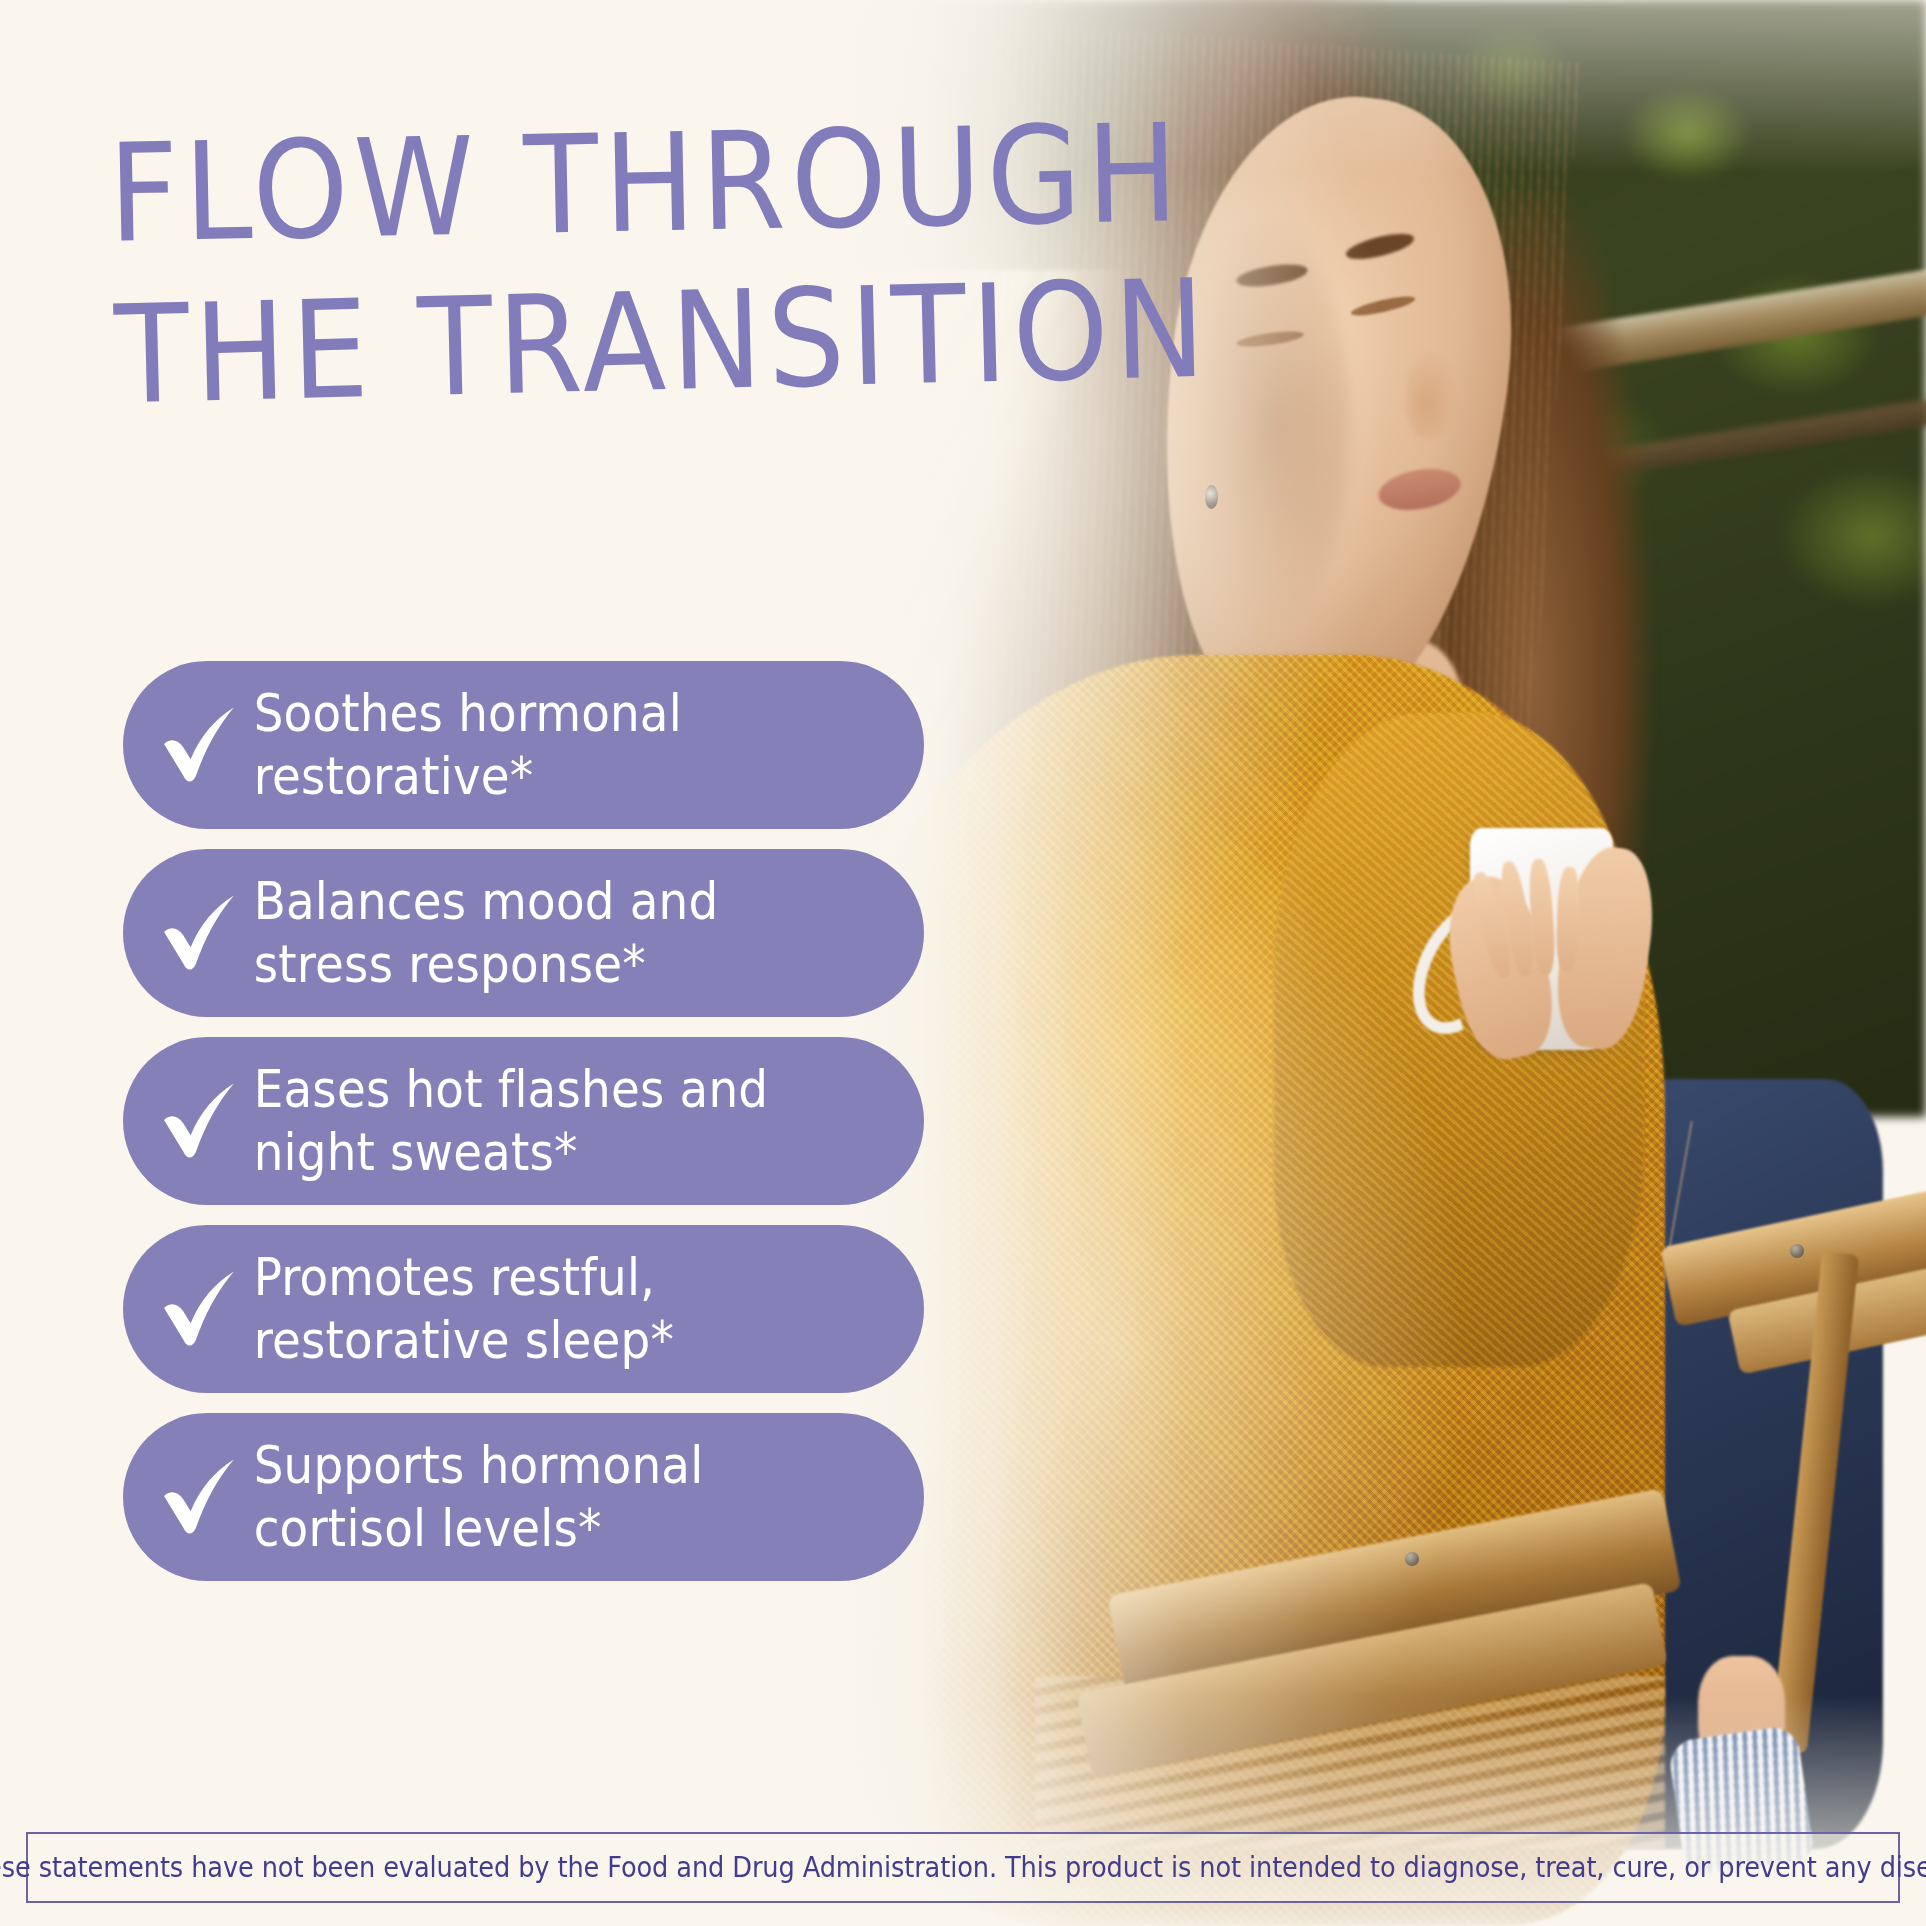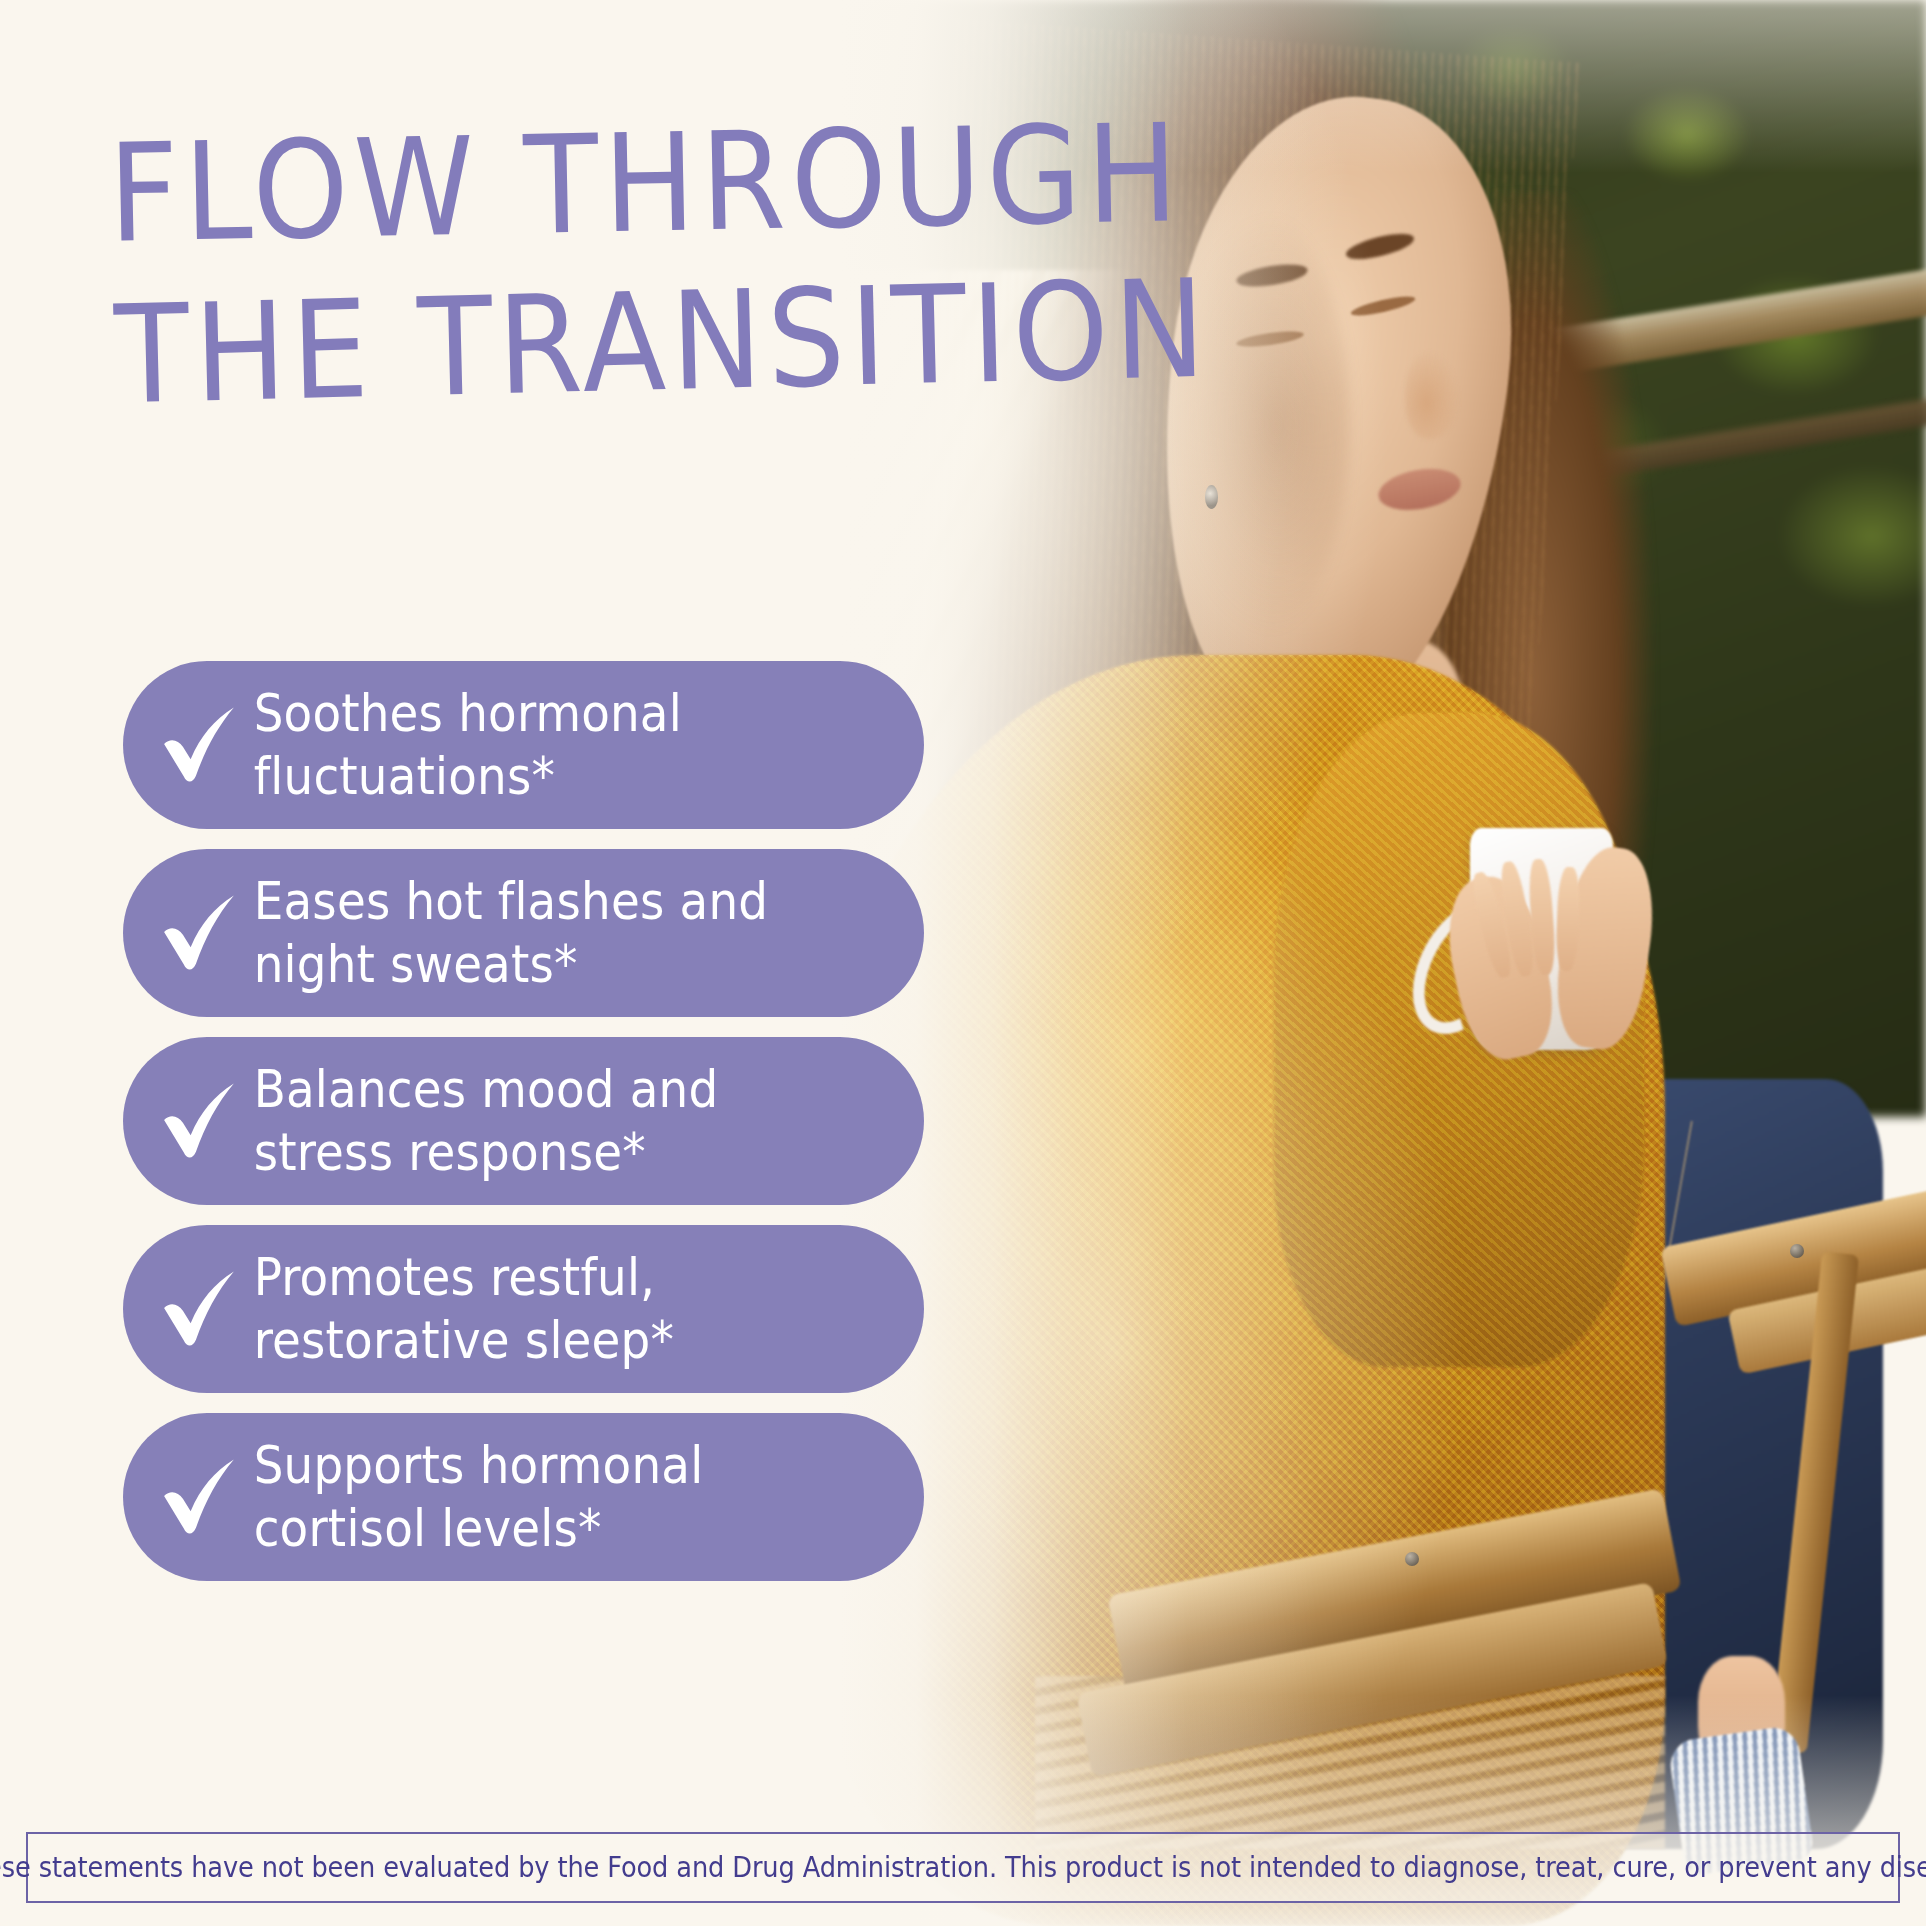--- a/index.html
+++ b/index.html
@@ -451,49 +451,49 @@
 
   <div class="pills">
 
     <div class="pill">
       <span class="check">
         <svg viewBox="0 0 120 120" xmlns="http://www.w3.org/2000/svg">
           <path d="M12 58 C20 50 30 52 37 62 L47 78 C60 48 78 26 104 10 C82 36 66 66 54 100 C50 110 42 110 38 101 Z" fill="#ffffff"></path>
         </svg>
       </span>
       <span class="label">Soothes hormonal
-fluctuations*</span>
+restorative*</span>
+    </div>
+
+    <div class="pill">
+      <span class="check">
+        <svg viewBox="0 0 120 120" xmlns="http://www.w3.org/2000/svg">
+          <path d="M12 58 C20 50 30 52 37 62 L47 78 C60 48 78 26 104 10 C82 36 66 66 54 100 C50 110 42 110 38 101 Z" fill="#ffffff"></path>
+        </svg>
+      </span>
+      <span class="label">Balances mood and
+stress response*</span>
     </div>
 
     <div class="pill">
       <span class="check">
         <svg viewBox="0 0 120 120" xmlns="http://www.w3.org/2000/svg">
           <path d="M12 58 C20 50 30 52 37 62 L47 78 C60 48 78 26 104 10 C82 36 66 66 54 100 C50 110 42 110 38 101 Z" fill="#ffffff"></path>
         </svg>
       </span>
       <span class="label">Eases hot flashes and
 night sweats*</span>
     </div>
 
     <div class="pill">
       <span class="check">
         <svg viewBox="0 0 120 120" xmlns="http://www.w3.org/2000/svg">
           <path d="M12 58 C20 50 30 52 37 62 L47 78 C60 48 78 26 104 10 C82 36 66 66 54 100 C50 110 42 110 38 101 Z" fill="#ffffff"></path>
         </svg>
       </span>
-      <span class="label">Balances mood and
-stress response*</span>
-    </div>
-
-    <div class="pill">
-      <span class="check">
-        <svg viewBox="0 0 120 120" xmlns="http://www.w3.org/2000/svg">
-          <path d="M12 58 C20 50 30 52 37 62 L47 78 C60 48 78 26 104 10 C82 36 66 66 54 100 C50 110 42 110 38 101 Z" fill="#ffffff"></path>
-        </svg>
-      </span>
       <span class="label">Promotes restful,
 restorative sleep*</span>
     </div>
 
     <div class="pill">
       <span class="check">
         <svg viewBox="0 0 120 120" xmlns="http://www.w3.org/2000/svg">
           <path d="M12 58 C20 50 30 52 37 62 L47 78 C60 48 78 26 104 10 C82 36 66 66 54 100 C50 110 42 110 38 101 Z" fill="#ffffff"></path>
         </svg>
       </span>

